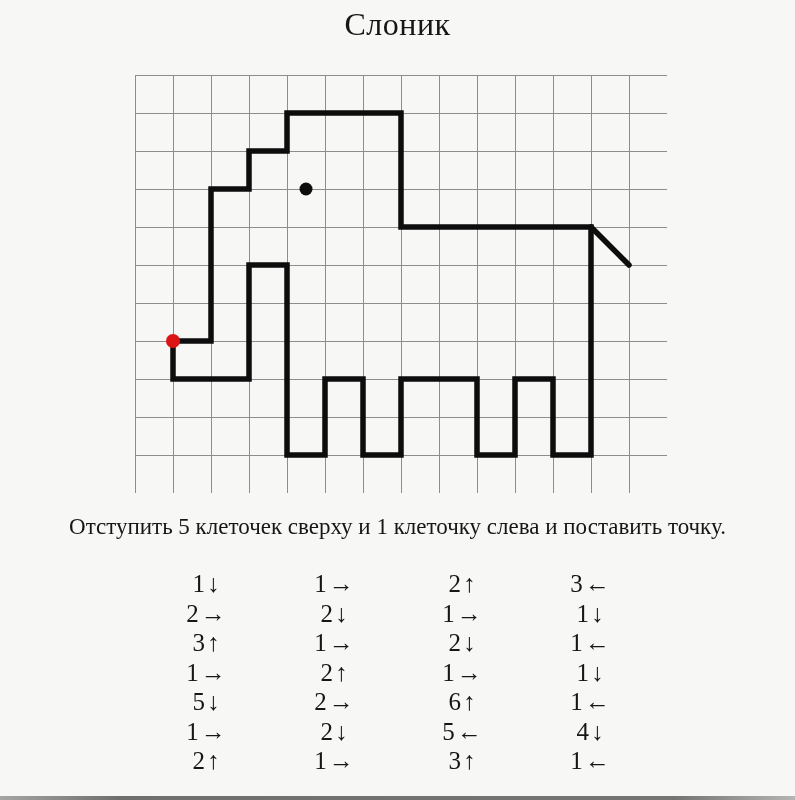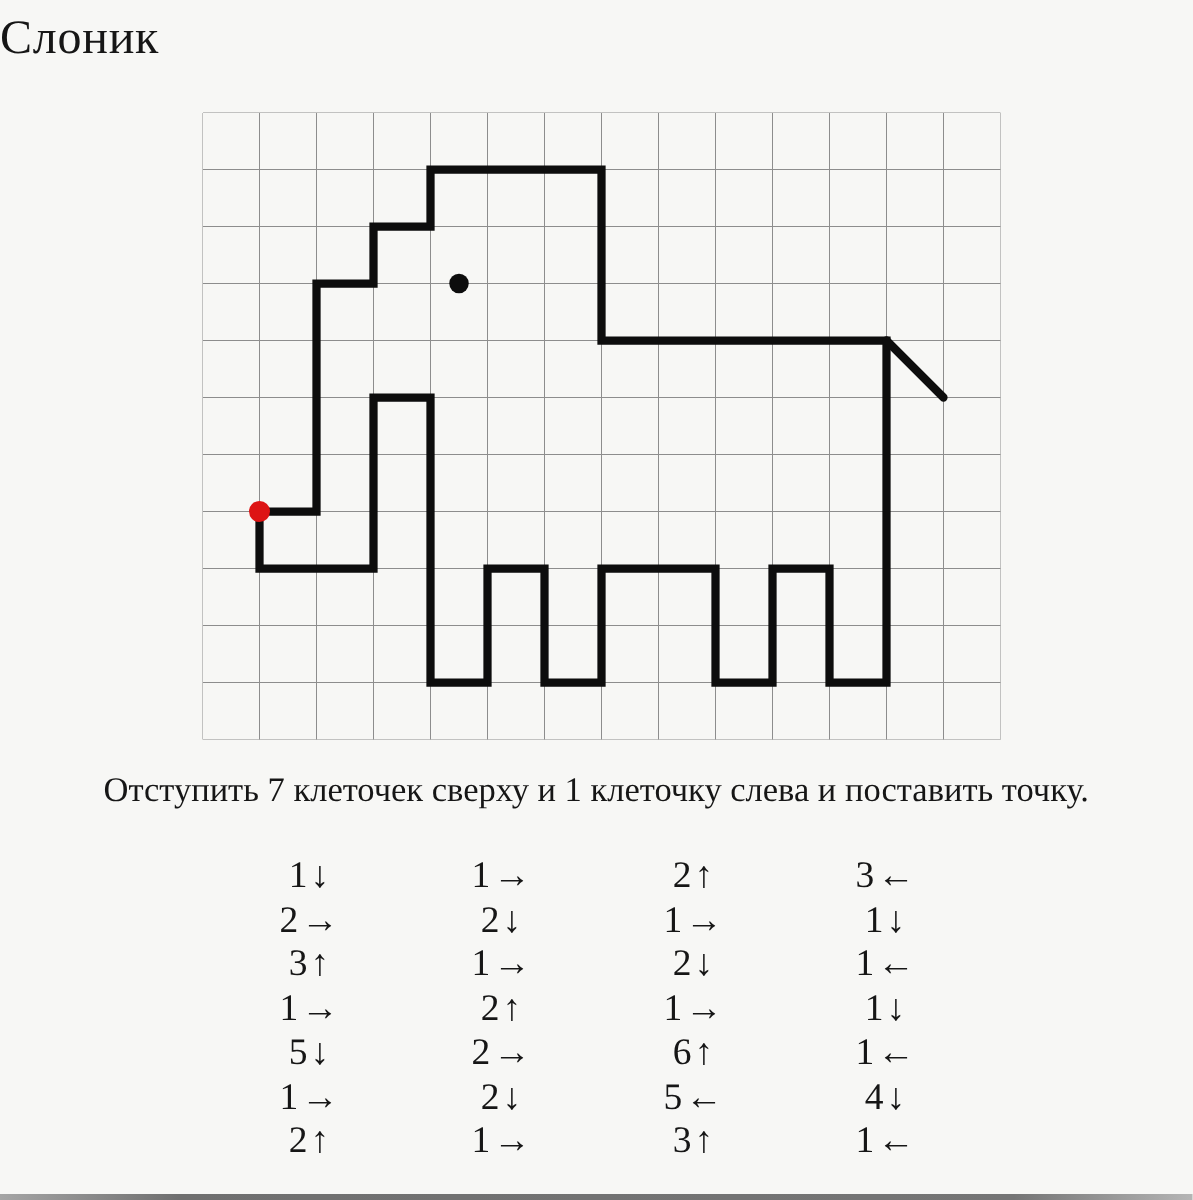--- a/index.html
+++ b/index.html
@@ -3,21 +3,21 @@
 <meta charset="utf-8">
 <style>
   html,body{margin:0;padding:0;}
   body{
     width:795px;height:800px;position:relative;overflow:hidden;
     background:#f7f7f5;color:#161616;
     font-family:"Liberation Serif","DejaVu Serif",serif;
   }
   .title{
     position:absolute;top:6px;left:0;width:795px;margin:0;
-    text-align:left;font-size:32px;font-weight:400;letter-spacing:.5px;
+    text-align:center;font-size:32px;font-weight:400;letter-spacing:.5px;
   }
   .grid-wrap{position:absolute;left:135px;top:75px;}
   .grid-wrap svg{display:block;}
   .instruction{
     position:absolute;top:514px;left:0;width:795px;margin:0;
     text-align:center;font-size:23px;
   }
   .steps{position:absolute;left:143px;top:569px;display:flex;}
   .step-col{width:128px;display:flex;flex-direction:column;align-items:center;}
   .step-item{font-size:25px;line-height:29.5px;letter-spacing:2px;white-space:pre;}
@@ -61,21 +61,21 @@
         <line x1="0" y1="342" x2="532" y2="342" stroke="#8d8d8d" stroke-width="1" shape-rendering="crispEdges"></line>
         <line x1="0" y1="380" x2="532" y2="380" stroke="#8d8d8d" stroke-width="1" shape-rendering="crispEdges"></line>
         <line x1="0" y1="418" x2="532" y2="418" stroke="#8d8d8d" stroke-width="1" shape-rendering="crispEdges"></line>
         <polygon points="38,266 38,304 114,304 114,190 152,190 152,380 190,380 190,304 228,304 228,380 266,380 266,304 342,304 342,380 380,380 380,304 418,304 418,380 456,380 456,152 266,152 266,38 152,38 152,76 114,76 114,114 76,114 76,266" fill="none" stroke="#0d0d0d" stroke-width="5.5" stroke-linejoin="miter"></polygon>
         <line x1="456" y1="152" x2="494" y2="190" stroke="#0d0d0d" stroke-width="5.5" stroke-linecap="round"></line>
         <circle cx="171" cy="114" r="6.5" fill="#0d0d0d"></circle>
         <circle cx="38" cy="266" r="7" fill="#dd1414"></circle>
       </svg>
   </div>
 
-  <p class="instruction">Отступить 7 клеточек сверху и 1 клеточку слева и поставить точку.</p>
+  <p class="instruction">Отступить 5 клеточек сверху и 1 клеточку слева и поставить точку.</p>
 
   <div class="steps" id="steps">
       <div class="step-col">
         <div class="step-item">1↓</div>
         <div class="step-item">2→</div>
         <div class="step-item">3↑</div>
         <div class="step-item">1→</div>
         <div class="step-item">5↓</div>
         <div class="step-item">1→</div>
         <div class="step-item">2↑</div>

